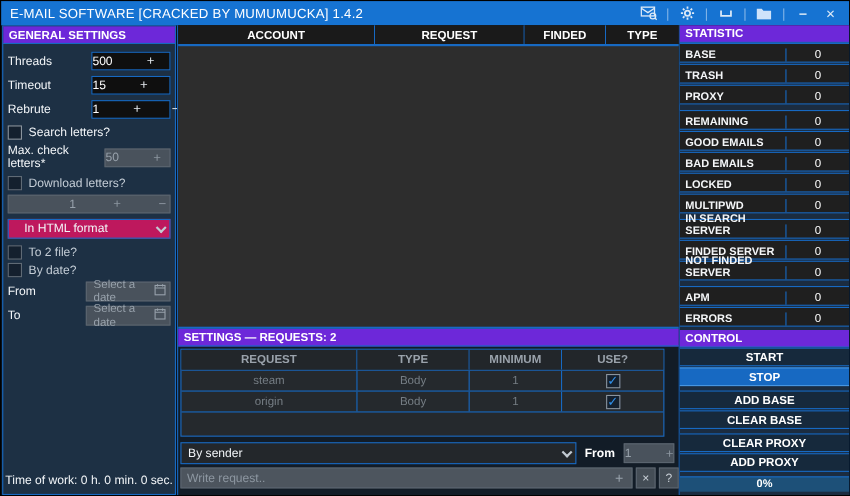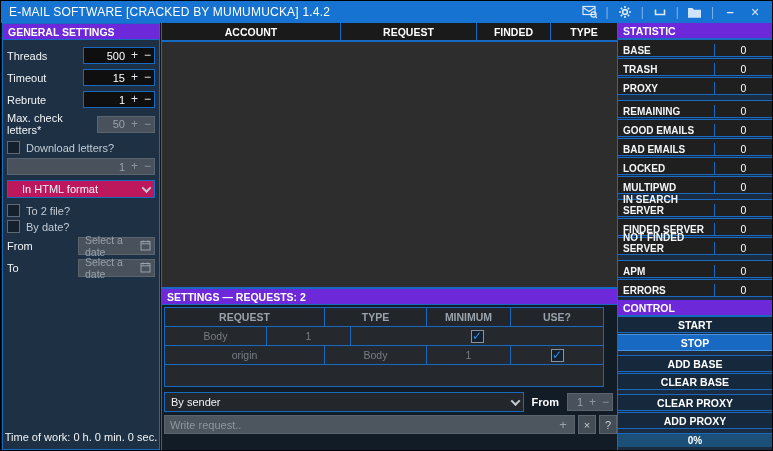--- a/index.html
+++ b/index.html
@@ -22,21 +22,21 @@
     display:flex;align-items:center;padding:0 5px;font-size:10.5px;font-weight:700;color:#fff;}
   .chev{width:7px;height:7px;border-right:2px solid #c2cad2;border-bottom:2px solid #c2cad2;
     transform:rotate(45deg) translate(-1px,-1px);margin-left:auto;margin-right:4px;flex:none;}
   
   .left{position:absolute;left:1px;top:22px;width:158px;height:427px;
     background:#1d3044;border:1px solid #1769c2;}
   .gs-row{display:flex;align-items:center;padding:0 4px;}
   .gs-label{font-size:11px;color:#f2f5f8;}
   .dim .gs-label{color:#c3ccd5;}
   .stepper{margin-left:auto;width:72px;height:17px;background:#0f0f0f;border:1px solid #1769c2;
-    display:flex;align-items:center;font-size:11px;}
+    display:flex;align-items:center;font-size:11px;gap:28px;}
   .stepper .val{flex:1;text-align:right;padding-right:3px;color:#fff;}
   .stepper .pm{width:13px;text-align:center;color:#e3e8ed;font-size:12px;line-height:15px;}
   .stepper.disabled{background:#49525c;border-color:#5a646f;}
   .stepper.disabled .val{color:#97a1ab;}
   .stepper.disabled .pm{color:#8b959f;}
   .stepper.wide{margin:0;width:100%;}
   .cb{width:13px;height:13px;background:#14202e;border:1px solid #8a949e;flex:none;
     margin-right:6px;display:flex;align-items:center;justify-content:center;}
   .cb.dis{border-color:#5f6a75;background:#2a3razz4;}
   .cb .mark{color:#2f8fe8;font-size:12px;font-weight:700;line-height:11px;}
@@ -60,21 +60,21 @@
     background:#25292d;display:flex;flex-direction:column;font-size:10.5px;}
   .rt-row{display:flex;height:19px;flex:none;border-bottom:1px solid #1769c2;align-items:stretch;}
   .rt-cell{display:flex;align-items:center;justify-content:center;border-right:1px solid #1769c2;}
   .rt-req{width:160px;}.rt-type{width:102px;}.rt-min{width:84px;}.rt-use{flex:1;border-right:none;}
   .rt-head .rt-cell{color:#9aa2ab;font-weight:700;background:#22262a;}
   .rt-data .rt-cell{color:#757d84;}
   .sender-row{flex:none;display:flex;align-items:center;margin:5px 4px 0 2px;height:20px;}
   .dd.sender{flex:1;height:20px;background:#23272b;padding-left:6px;}
   .from-label{font-size:11px;font-weight:700;color:#fff;margin:0 8px;}
   .stepper.from{width:46px;margin:0;height:18px;}
-  .request-row{flex:none;display:flex;align-items:flex-start;margin:3px 0 16px 2px;height:19px;}
+  .request-row{flex:none;display:flex;align-items:flex-start;margin:3px 0 6px 2px;height:19px;}
   .req-input-wrap{flex:1;height:19px;background:#4d555e;border:1px solid #5a646f;
     display:flex;align-items:center;}
   .req-input{flex:1;background:transparent;border:none;outline:none;height:100%;
     font-family:inherit;font-size:11px;color:#d7dde2;padding:0 5px;}
   .req-input::placeholder{color:#8d97a1;}
   .plus-in{width:22px;text-align:center;color:#99a3ad;font-size:13px;}
   .sq-btn{width:18px;height:19px;margin-left:3px;background:#444d56;border:1px solid #5a646f;
     display:flex;align-items:center;justify-content:center;font-size:11px;color:#c6cdd4;}
   
   .right{position:absolute;left:617px;top:22px;width:155px;height:427px;
@@ -159,20 +159,24 @@
 
     <div class="gs-row" style="margin-top:5px;">
       <span class="gs-label">Rebrute</span>
       <span class="stepper">
         <span class="val">1</span>
         <span class="pm">+</span>
         <span class="pm">−</span>
       </span>
     </div>
 
+    <div class="gs-row" style="margin-top:6px;">
+      <span class="cb"></span>
+      <span class="gs-label">Search letters?</span>
+    </div>
 
     <div class="gs-row" style="margin-top:4px;">
       <span class="gs-label">Max. check letters*</span>
       <span class="stepper disabled" style="width:60px;">
         <span class="val">50</span>
         <span class="pm">+</span>
         <span class="pm">−</span>
       </span>
     </div>
 
@@ -247,20 +251,21 @@
     <div class="sec-head">SETTINGS — REQUESTS: 2</div>
 
     <div class="req-table">
       <div class="rt-row rt-head">
         <span class="rt-cell rt-req">REQUEST</span>
         <span class="rt-cell rt-type">TYPE</span>
         <span class="rt-cell rt-min">MINIMUM</span>
         <span class="rt-cell rt-use">USE?</span>
       </div>
       <div class="rt-row rt-data">
+        <span class="rt-cell rt-req">steam</span>
         <span class="rt-cell rt-type">Body</span>
         <span class="rt-cell rt-min">1</span>
         <span class="rt-cell rt-use">
           <span class="cb" style="margin:0;">
             <span class="mark">✓</span>
           </span>
         </span>
       </div>
       <div class="rt-row rt-data">
         <span class="rt-cell rt-req">origin</span>

